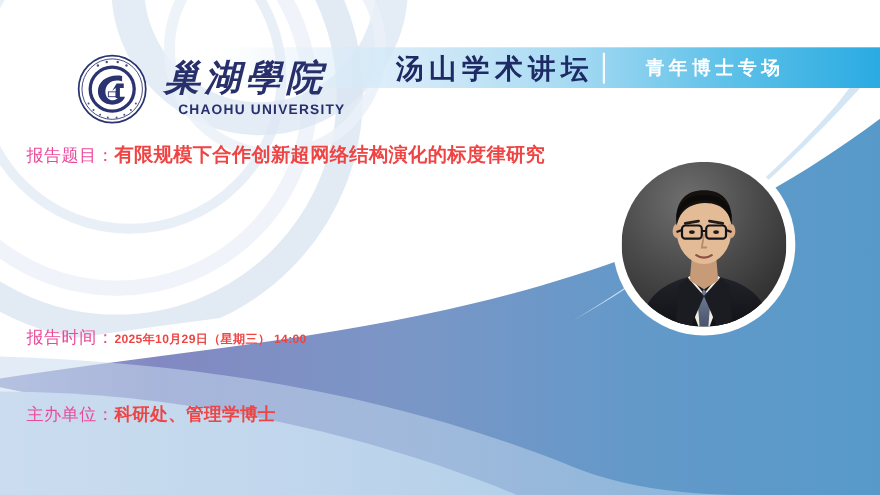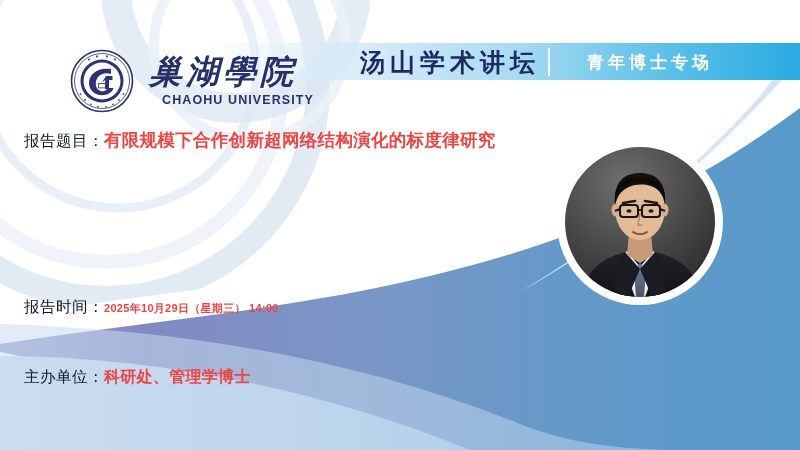--- a/index.html
+++ b/index.html
@@ -43,21 +43,21 @@
               width:2px;height:28px;background:#ffffff;opacity:.95;}
   .banner-sub{position:absolute;left:387px;top:50%;transform:translateY(-50%);
               font-family:"Liberation Serif","DejaVu Serif",serif;
               font-size:17px;font-weight:700;color:#ffffff;letter-spacing:4px;
               white-space:nowrap;}
 
   
   .content{position:absolute;left:0;top:110px;width:800px;}
 
   .row{position:absolute;display:block;white-space:nowrap;}
-  .label{color:#0f172a;font-size:15.5px;font-weight:400;letter-spacing:.5px;}
+  .label{color:#ec4899;font-size:15.5px;font-weight:400;letter-spacing:.5px;}
   .value{color:#ef4444;font-size:16px;font-weight:700;letter-spacing:.3px;}
 
   .title-row{left:24px;top:18px;}
   .title-row .value{font-size:17.5px;}
 
   .bio-row{left:24px;top:68px;width:520px;white-space:normal;}
   .bio-label{position:absolute;left:0;top:0;color:#5d6ea6;font-size:15.5px;}
   .bio-body{margin-left:61px;display:block;line-height:25px;font-size:15px;
             color:#1b1b1b;text-align:justify;}
   .bio-name{font-weight:700;font-size:16.5px;color:#0d0d0d;letter-spacing:1px;}

